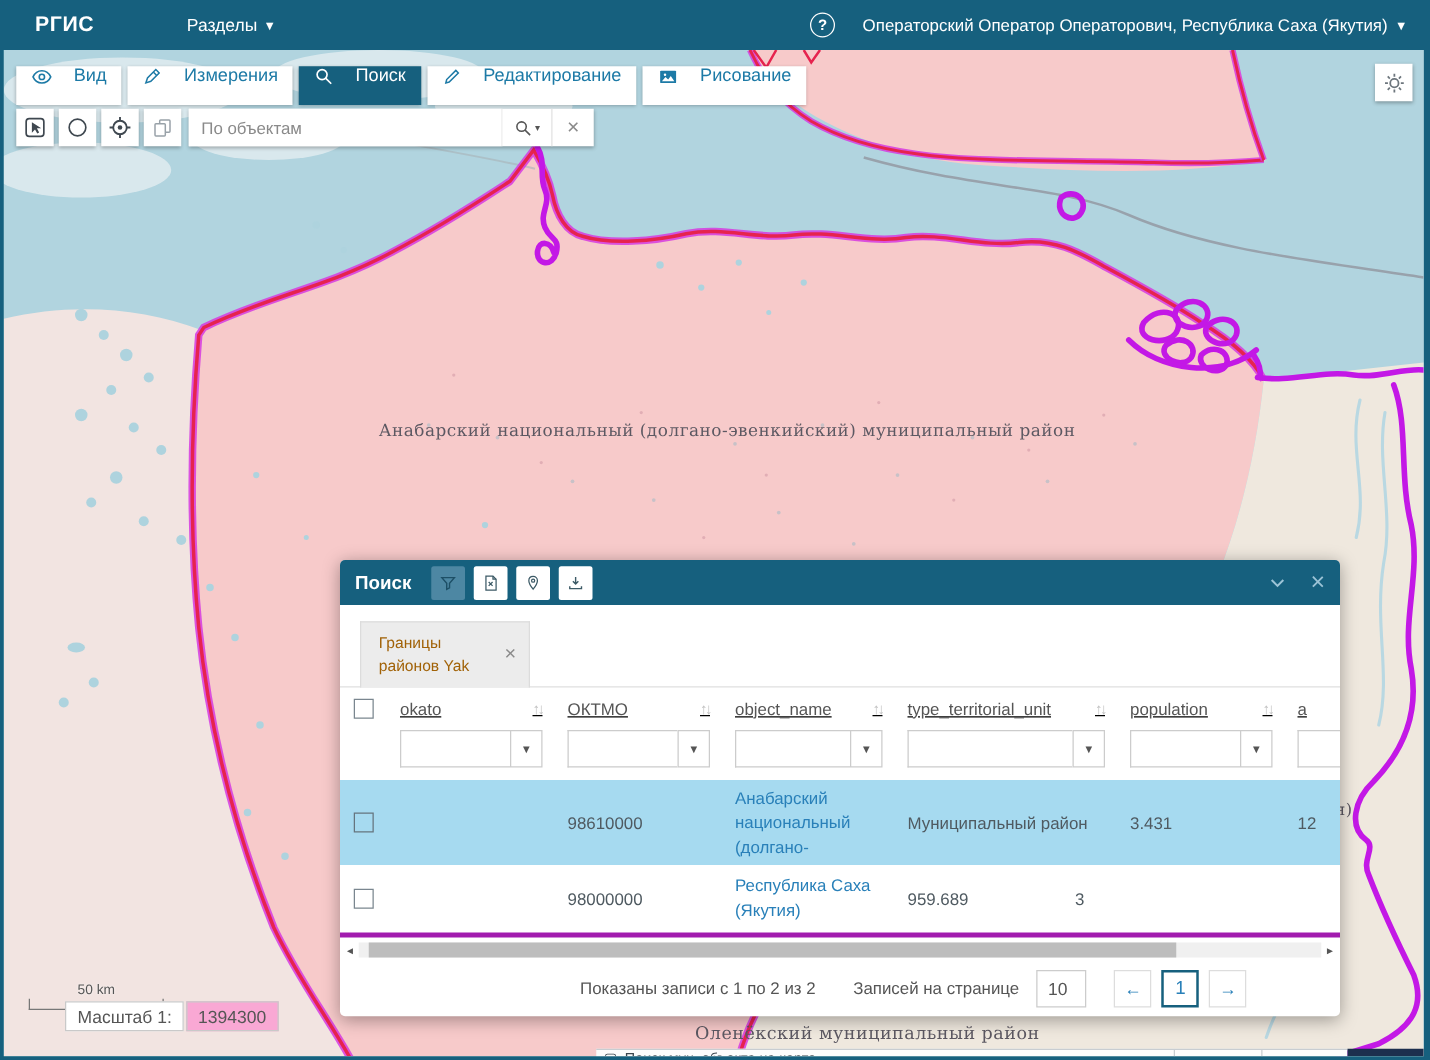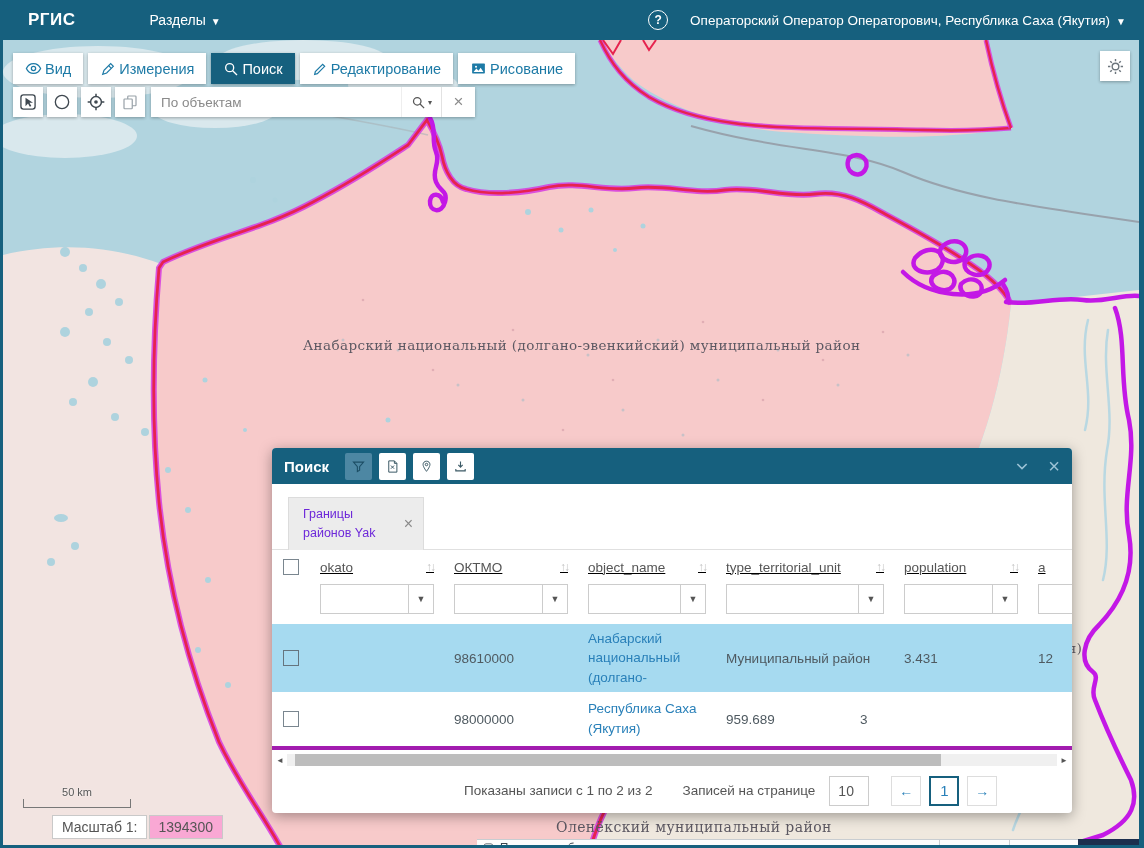--- a/index.html
+++ b/index.html
@@ -17,41 +17,41 @@
   
   .map-wrap { position:relative; width:1144px; height:808px; border-left:3px solid #16607E; border-right:5px solid #16607E; border-bottom:3px solid #16607E; background:#b1d4df; overflow:hidden; }
   .map-svg { position:absolute; inset:0; width:100%; height:100%; z-index:0; }
   .map-label { position:absolute; z-index:2; font-family:"DejaVu Serif",serif; color:#5c5862; letter-spacing:.4px; white-space:nowrap; }
   .lbl-main { left:300px; top:297px; width:460px; font-size:13.5px; text-align:center; }
   .lbl-bottom { left:553px; top:779px; font-size:14px; }
   .lbl-frag { left:1056px; top:601px; font-size:13px; }
 
   
   .tabs-row { position:absolute; left:10px; top:13px; z-index:5; display:flex; gap:5px; }
-  .tool-tab { background:#fff; color:#1d7aa6; font-size:14.5px; padding:0 12px; height:31px; display:flex; align-items:center; gap:3px; box-shadow:0 1px 3px rgba(0,0,0,.3); cursor:pointer; white-space:nowrap; }
+  .tool-tab { background:#fff; color:#1d7aa6; font-size:14.5px; padding:0 12px; height:31px; display:flex; align-items:flex-start; gap:17px; box-shadow:0 1px 3px rgba(0,0,0,.3); cursor:pointer; white-space:nowrap; }
   .tool-tab svg { display:block; }
   .tool-tab.active { background:#16607E; color:#fff; }
 
   
   .tools-row { position:absolute; left:10px; top:47px; z-index:5; display:flex; align-items:flex-start; }
   .sq-btn { width:30px; height:30px; background:#fff; box-shadow:0 1px 3px rgba(0,0,0,.3); display:flex; align-items:center; justify-content:center; margin-right:4px; cursor:pointer; color:#3f4850; }
   .sq-btn.muted { color:#98a1a8; }
   .search-group { display:flex; align-items:stretch; height:30px; background:#fff; box-shadow:0 1px 3px rgba(0,0,0,.3); margin-left:2px; }
   .search-input { border:none; outline:none; width:250px; padding:0 10px; font-size:13.5px; color:#444; font-family:"Liberation Sans",sans-serif; }
   .search-input::placeholder { color:#8a8a8a; }
   .search-mode { width:40px; display:flex; align-items:center; justify-content:center; gap:2px; color:#555; cursor:pointer; border-left:1px solid #eee; }
   .search-clear { width:34px; display:flex; align-items:center; justify-content:center; color:#8b8b8b; font-size:17px; cursor:pointer; border-left:1px solid #e2e2e2; }
 
   .gear-btn { position:absolute; right:9px; top:11px; z-index:5; width:30px; height:30px; background:#fff; box-shadow:0 1px 3px rgba(0,0,0,.3); display:flex; align-items:center; justify-content:center; color:#6d767d; cursor:pointer; }
 
   
   .scalebar { position:absolute; left:20px; bottom:37px; z-index:5; width:108px; }
   .scalebar-text { text-align:center; font-size:11px; color:#555; text-shadow:0 0 2px #fff; margin-bottom:1px; }
   .scalebar-bracket { height:9px; border-left:1px solid #777; border-right:1px solid #777; border-bottom:1px solid #777; }
-  .scale-ctrl { position:absolute; left:5px; bottom:6px; z-index:5; display:flex;padding-left:44px; }
+  .scale-ctrl { position:absolute; left:5px; bottom:20px; z-index:5; display:flex;padding-left:44px; }
   .scale-ctrl-label { background:#fff; border:1px solid #c9c9c9; padding:3px 9px; font-size:14px; color:#555; white-space:nowrap; }
   .scale-ctrl-input { width:74px; border:1px solid #c9c9c9; margin-left:2px; padding:3px 8px; font-size:14px; color:#555; font-family:"Liberation Sans",sans-serif; outline:none; background:#f9a8d4; }
 
   
   .bottom-strip { position:absolute; left:474px; bottom:0; width:601px; height:6px; background:#fcfcfc; border-top:1px solid #c8cdd1; overflow:hidden; z-index:3; }
   .bottom-strip-inner { display:flex; align-items:flex-start; gap:6px; padding-left:6px; font-size:11.5px; color:#3c464e; line-height:14px; }
   .bs-div { position:absolute; top:0; width:1px; height:6px; background:#c8cdd1; }
   .bottom-darkbox { position:absolute; left:1075px; bottom:0; width:61px; height:6px; background:#1c2f4e; z-index:3; }
 
   
@@ -59,21 +59,21 @@
   .panel-header { height:36px; background:#16607E; display:flex; align-items:center; padding:0 12px; flex:none; }
   .panel-title { color:#fff; font-size:15px; font-weight:bold; margin-right:16px; }
   .ph-btn { width:27px; height:27px; border-radius:2px; background:#fff; display:flex; align-items:center; justify-content:center; margin-right:7px; cursor:pointer; color:#3c5a66; }
   .ph-btn.toggled { background:#4D87A3; color:#1d4f66; }
   .ph-right { margin-left:auto; display:flex; align-items:center; gap:18px; color:#9cc3d6; }
   .ph-min, .ph-close { cursor:pointer; display:flex; align-items:center; }
   .ph-close { font-size:20px; line-height:1; }
 
   .tabstrip { flex:none; height:66px; padding:13px 0 0 16px; border-bottom:1px solid #e0e0e0; position:relative; }
   .layer-tab { width:136px; height:53px; background:#ececec; border:1px solid #dcdcdc; border-bottom:none; display:flex; align-items:center; padding:0 10px 0 14px; cursor:pointer; }
-  .layer-tab-label { font-size:12.5px; color:#6d28d9; line-height:1.55; flex:1; }
+  .layer-tab-label { font-size:12.5px; color:#a16207; line-height:1.55; flex:1; }
   .layer-tab-close { color:#8a8a8a; font-size:16px; cursor:pointer; padding-left:4px; }
   .tbl-row { display:flex; align-items:center; }
   .col-cb { width:38px; flex:none; display:flex; justify-content:center; }
   .col-1 { width:134px; flex:none; padding:0 10px; }
   .col-2 { width:134px; flex:none; padding:0 10px;gap:17px; }
   .col-3 { width:138px; flex:none; padding:0 10px; }
   .col-4 { width:178px; flex:none; padding:0 10px; }
   .col-5 { width:134px; flex:none; padding:0 10px; }
   .col-6 { width:120px; flex:none; padding:0 10px; }
 

